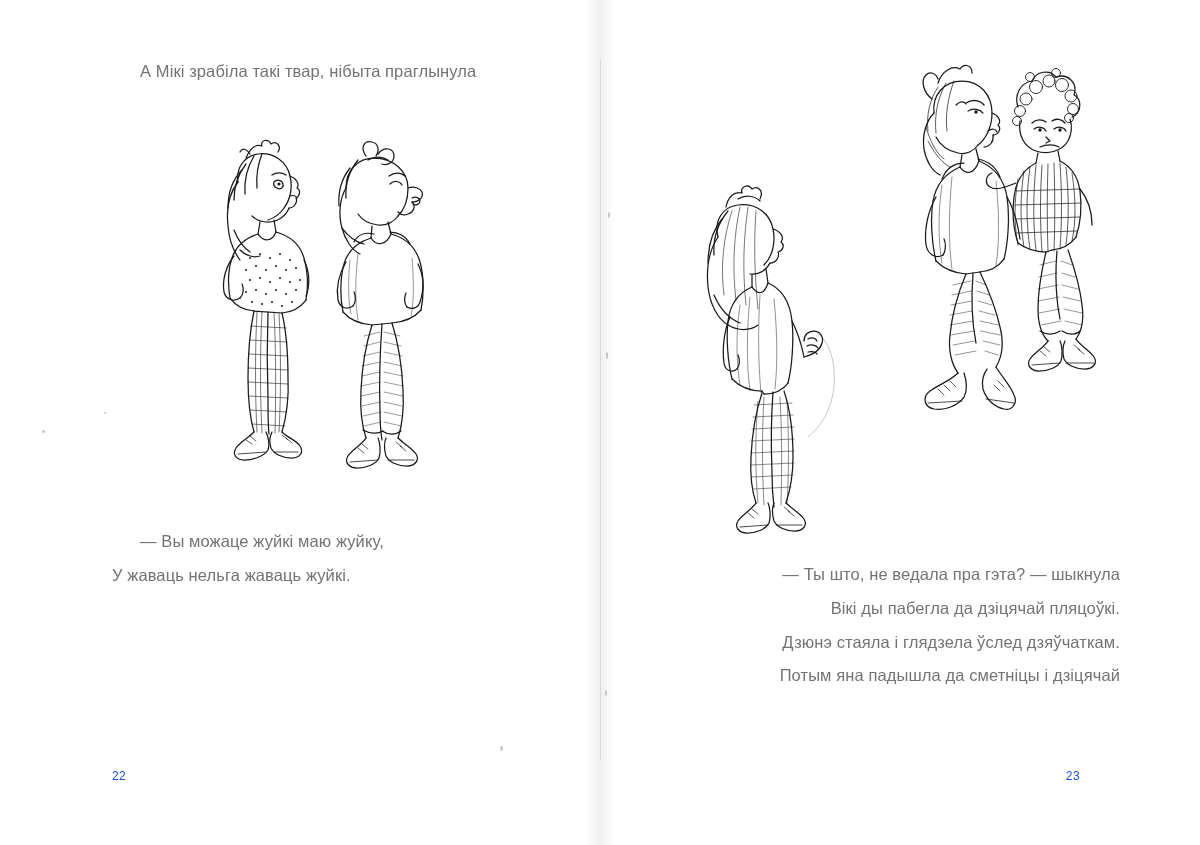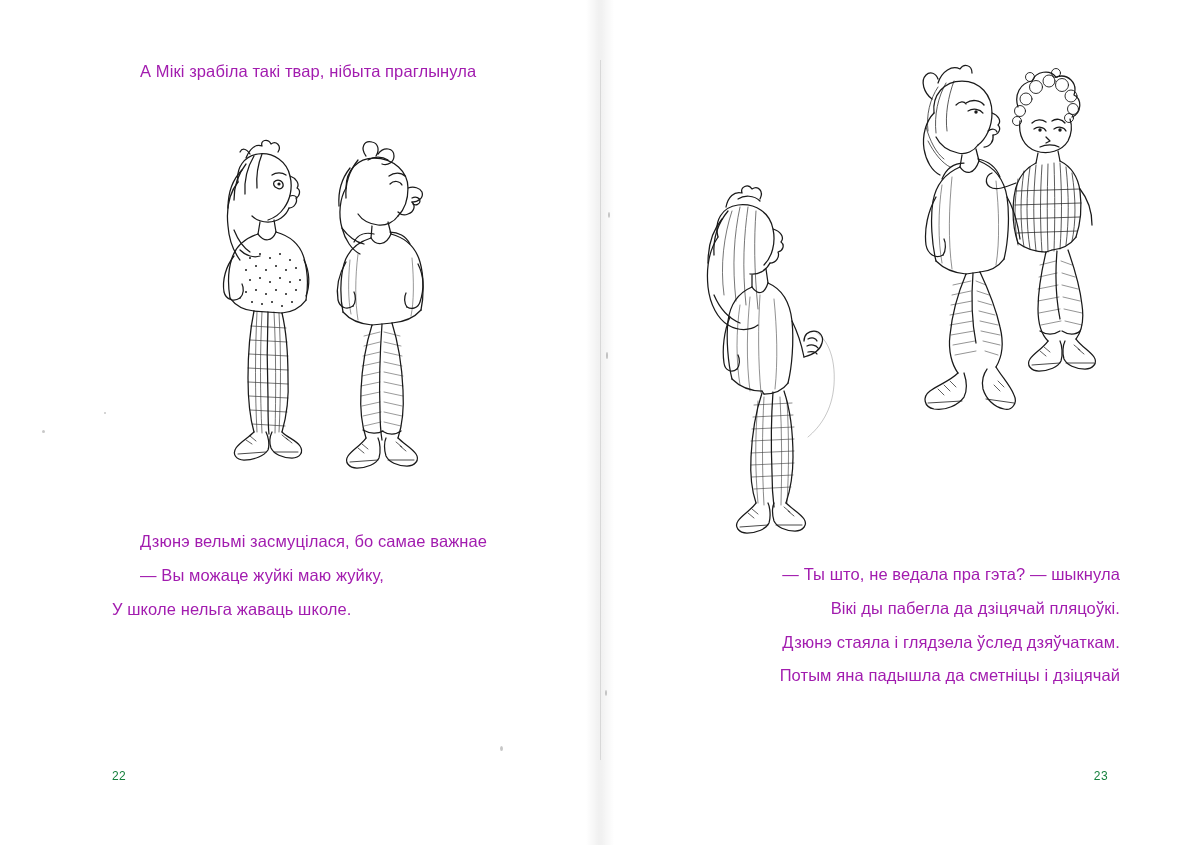--- a/index.html
+++ b/index.html
@@ -44,38 +44,38 @@
     width: 1px;
     height: 700px;
     background: rgba(0,0,0,0.10);
     pointer-events: none;
   }
 
   .text-block {
     position: absolute;
     font-size: 16.5px;
     line-height: 2.05;
-    color: #a21caf;
+    color: #737373;
     letter-spacing: 0.1px;
   }
   .text-block p {
     margin: 0;
     white-space: pre-wrap;
   }
   .indent { text-indent: 28px; }
 
   .page-number {
     position: absolute;
     bottom: 62px;
     font-size: 12px;
-    color: #15803d;
+    color: #1d4ed8;
     letter-spacing: 0.4px;
   }
   .pn-left { left: 112px; }
-  .pn-right { right: 92px; margin-top: 24px; }
+  .pn-right { right: 120px; margin-top: 24px; }
 
   .illus {
     position: absolute;
   }
   .illus svg { display: block; }
 
   .speck {
     position: absolute;
     background: rgba(0,0,0,0.22);
     border-radius: 50%;
@@ -276,23 +276,22 @@
         <g stroke-width="0.7">
           <path d="M208 318 L214 323"></path>
             <path d="M212 314 L218 319"></path>
           <path d="M250 316 L256 321"></path>
             <path d="M246 312 L252 317"></path>
         </g>
       </svg>
     </div>
 
     <div class="text-block" style="left:112px; top:525px; width:440px;">
-      <p class="indent">Дзюнэ вельмі засмуцілася, бо самае важнае</p>
       <p class="indent">— Вы можаце жуйкі маю жуйку,</p>
-      <p>У школе нельга жаваць школе.</p>
+      <p>У жаваць нельга жаваць жуйкі.</p>
     </div>
 
     <div class="page-number pn-left">22</div>
 
     <div class="speck" style="left:42px; top:430px; width:3px; height:3px;"></div>
     <div class="speck" style="left:104px; top:412px; width:2px; height:2px;"></div>
     <div class="speck" style="left:500px; top:746px; width:3px; height:5px;"></div>
   </div>
 
   <div class="page page-right">

